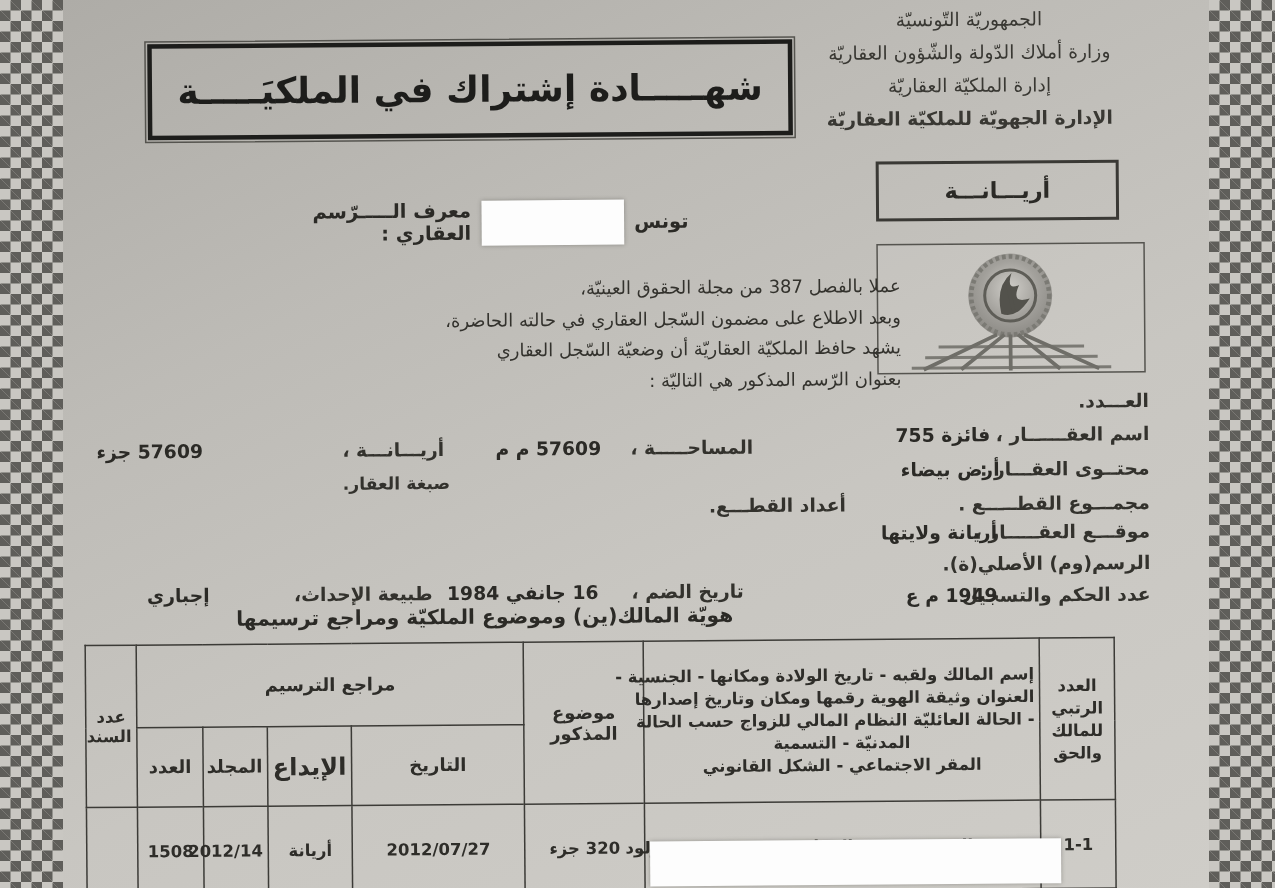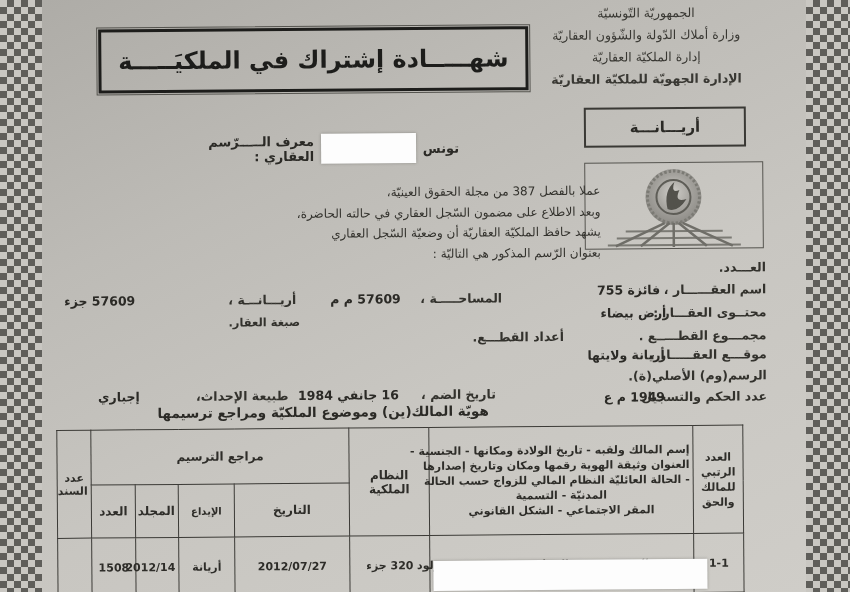--- a/index.html
+++ b/index.html
@@ -156,27 +156,27 @@
             <div class="hline">للمالك</div>
             <div class="hline">والحق</div>
           </th>
           <th rowspan="2">
             <div class="hline">إسم المالك ولقبه - تاريخ الولادة ومكانها - الجنسية -</div>
             <div class="hline">العنوان وثيقة الهوية رقمها ومكان وتاريخ إصدارها</div>
             <div class="hline">- الحالة العائليّة النظام المالي للزواج حسب الحالة</div>
             <div class="hline">المدنيّة - التسمية</div>
             <div class="hline">المقر الاجتماعي - الشكل القانوني</div>
           </th>
-          <th rowspan="2" style="font-size:12px;">النظام الملكية</th>
+          <th rowspan="2" style="font-size:12px;">موضوع المذكور</th>
           <th colspan="4" style="height:50px;font-size:12px;">مراجع الترسيم</th>
           <th rowspan="2" style="font-size:11px;border-radius:12px;">عدد السند</th>
         </tr>
         <tr>
           <th style="height:48px;font-size:12px;">التاريخ</th>
-          <th style="font-size:10px;">الإيداع</th>
+          <th style="font-size:16px;">الإيداع</th>
           <th style="font-size:12px;">المجلد</th>
           <th style="font-size:12px;">العدد</th>
         </tr>
         <tr>
           <td class="datacell" style="height:54px;">1-1</td>
           <td class="ownercell">
             <span>معز بن النهدي بن عبد الوهاب بفرني.تونسي.مولود</span>
             <span class="redact ownerbox"></span>
           </td>
           <td class="datacell subjectval">320 جزء</td>

